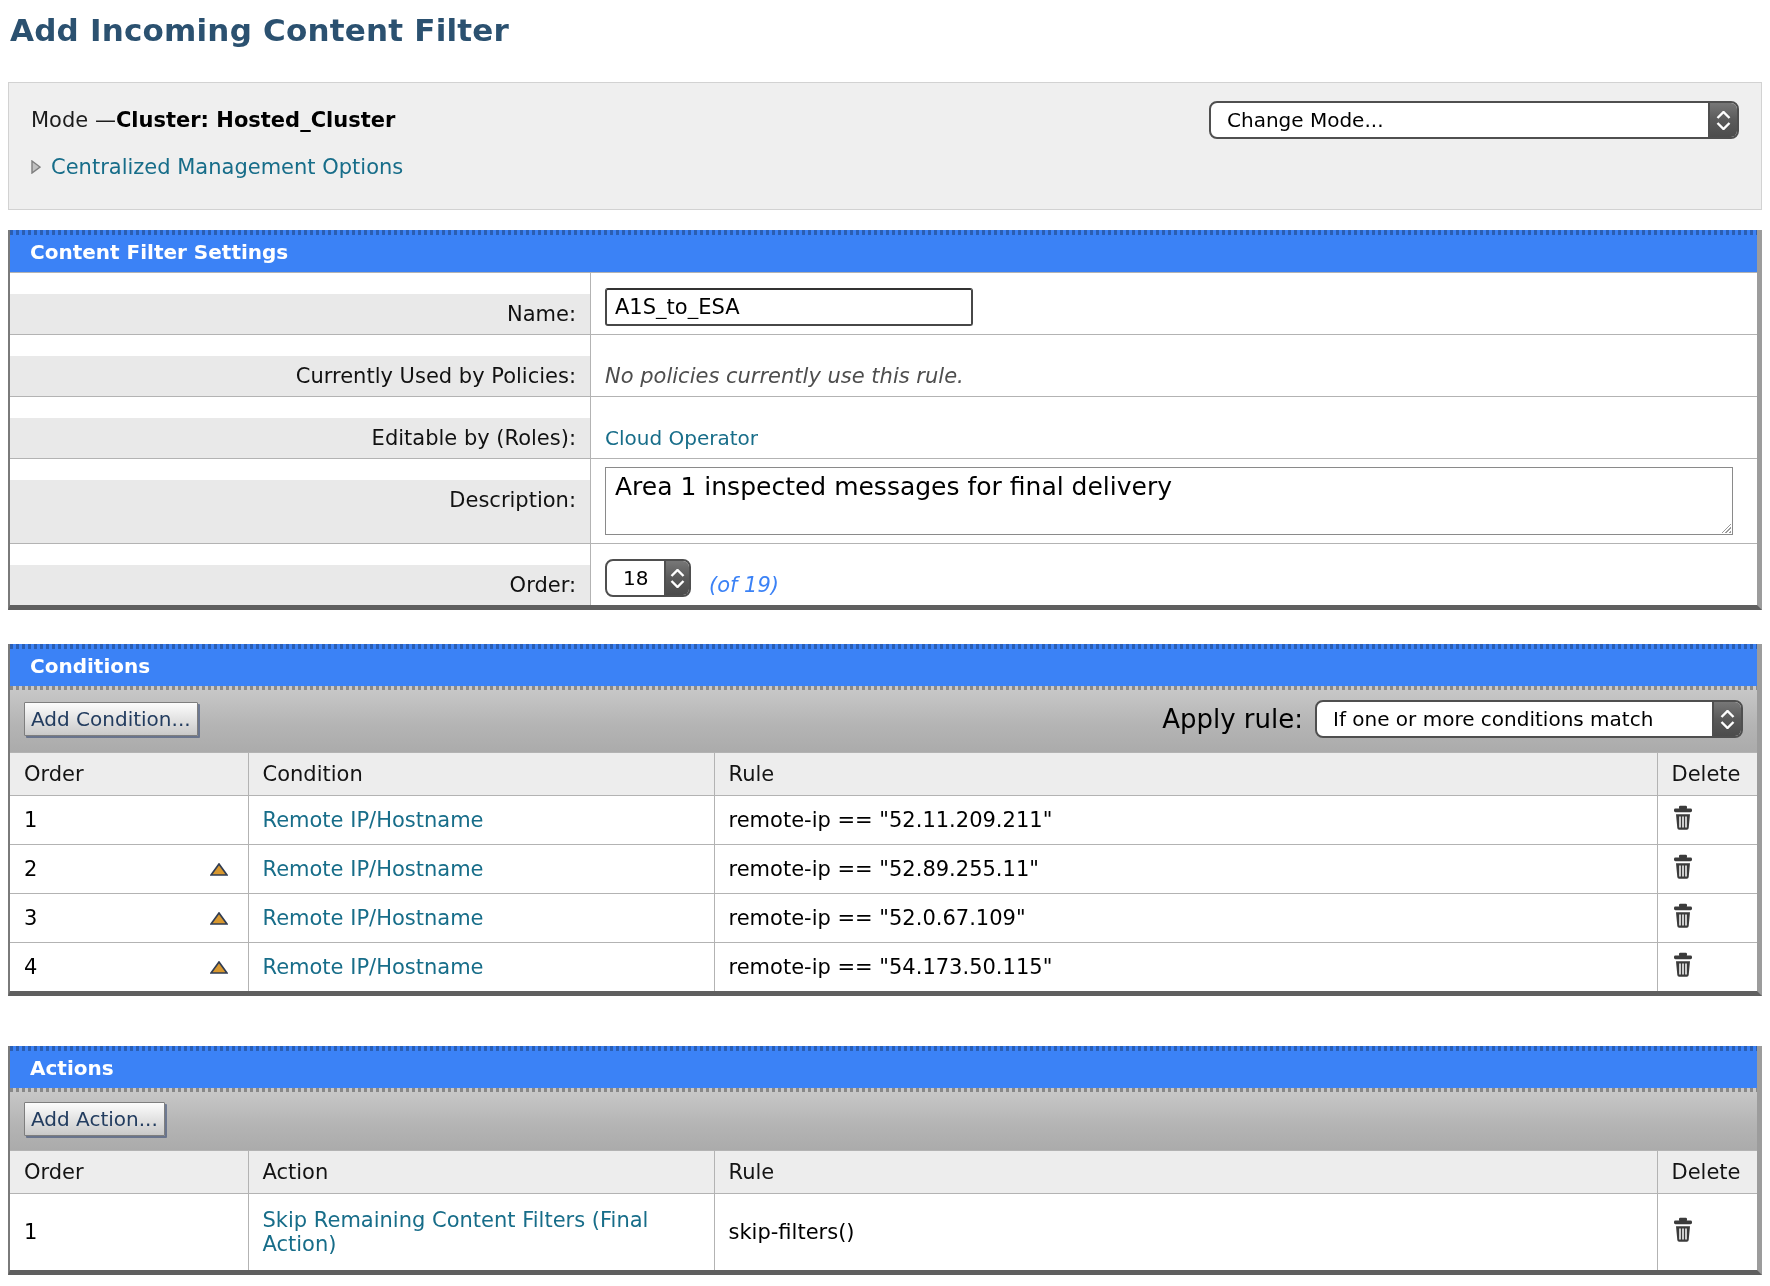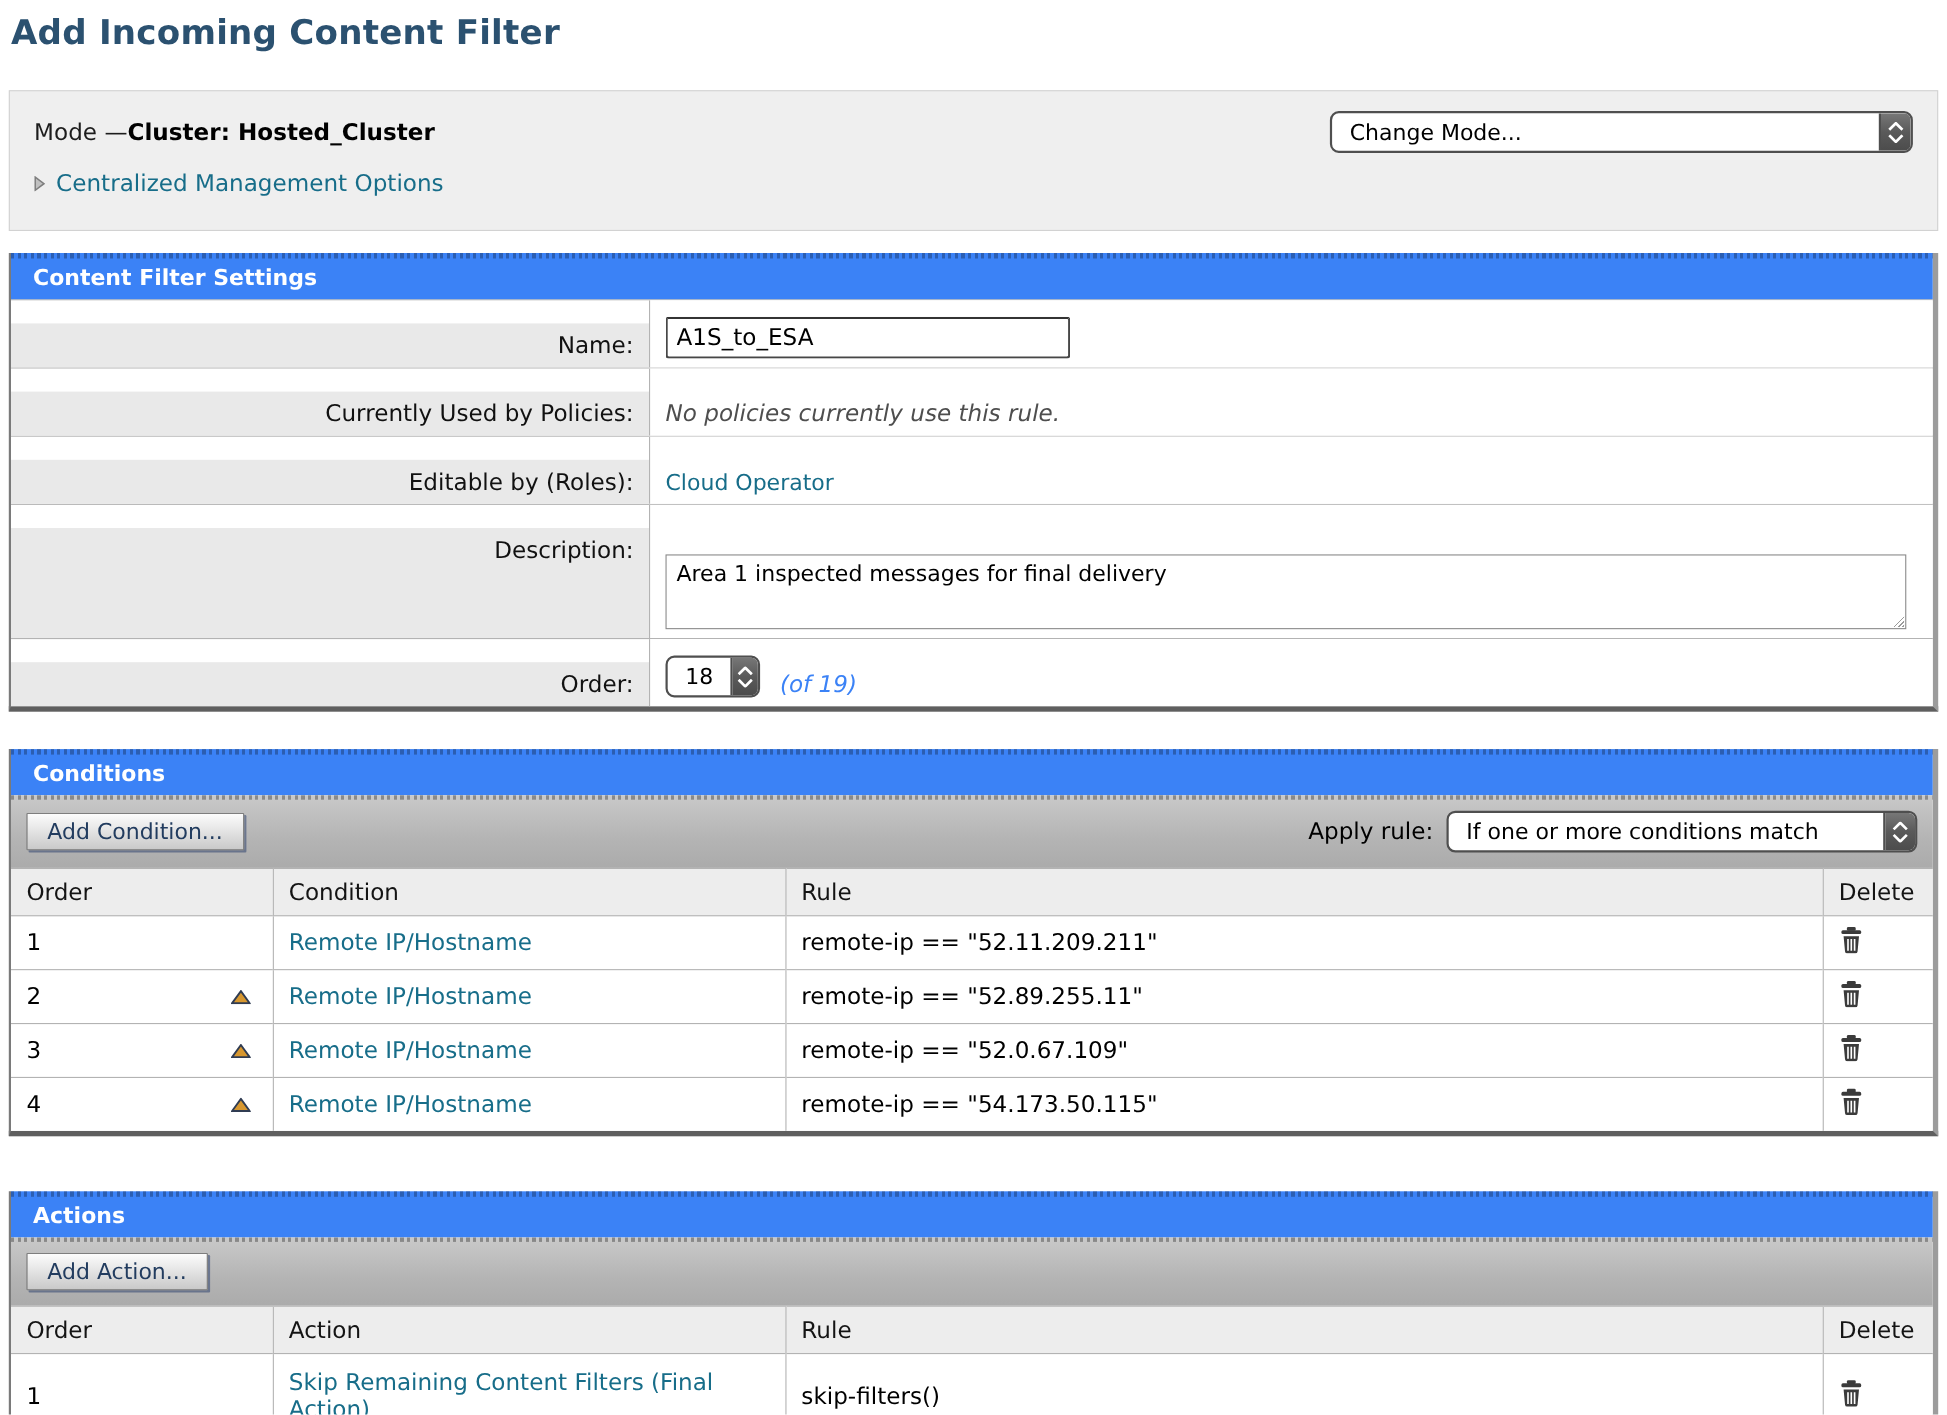--- a/index.html
+++ b/index.html
@@ -80,22 +80,22 @@
   .srow.top-align .slabel, .srow.top-align .svalue { align-items:flex-start; }
   .name-input {
     width:368px; height:38px;
     border:2px solid #474747; border-top-color:#333; border-radius:3px;
     font-family:inherit; font-size:21px; padding:0 8px; color:#000;
   }
   .italic-note { font-style:italic; color:#4e4e4e; }
   .ta-wrap { position:relative; display:inline-block; }
   .desc-textarea {
     width:1128px; height:68px; resize:none;
-    border:1px solid #8a8a8a; font-family:inherit; font-size:20px;
-    padding:4px 9px; color:#000; display:block;margin-top:37px;
+    border:1px solid #8a8a8a; font-family:inherit; font-size:25px;
+    padding:4px 9px; color:#000; display:block;
   }
   .resize-grip {
     position:absolute; right:2px; bottom:2px; width:11px; height:11px;
     background:
       linear-gradient(135deg, transparent 0 55%, #9a9a9a 55% 62%, transparent 62% 72%, #9a9a9a 72% 79%, transparent 79% 89%, #9a9a9a 89% 96%, transparent 96%);
   }
   .order-note { font-style:italic; color:#3b82f6; margin-left:18px; }
 
   
   .toolbar {
@@ -104,25 +104,25 @@
     padding:14px 14px; display:flex; align-items:center;
   }
   .toolbar::before {
     content:""; position:absolute; top:0; left:0; right:0; height:4px;
     background:repeating-linear-gradient(90deg, rgba(60,60,60,.45) 0 3px, rgba(255,255,255,0) 3px 6px);
   }
   .btn-add {
     font-family:inherit; font-size:20px; color:#223c5f;
     background:linear-gradient(180deg,#fcfcfc 0%,#e3e3e3 50%,#c9c9c9 100%);
     border:1px solid #7e7e7e; border-radius:1px;
-    padding:4px 18px; cursor:pointer;
+    padding:4px 6px; cursor:pointer;
     box-shadow:2px 2px 0 rgba(47,68,112,.55);
   }
   .apply-group { margin-left:auto; display:flex; align-items:center; gap:12px; }
-  .apply-label { font-size:21px; }
+  .apply-label { font-size:26px; }
 
   
   table.grid { width:100%; border-collapse:collapse; }
   table.grid th, table.grid td {
     font-size:21px; font-weight:normal; text-align:left;
     padding:9px 14px; border-top:1px solid #b3b3b3;
   }
   table.grid th { background:#ededed; color:#141414; }
   table.grid td { background:#ffffff; }
   table.grid th + th, table.grid td + td { border-left:1px solid #b3b3b3; }

